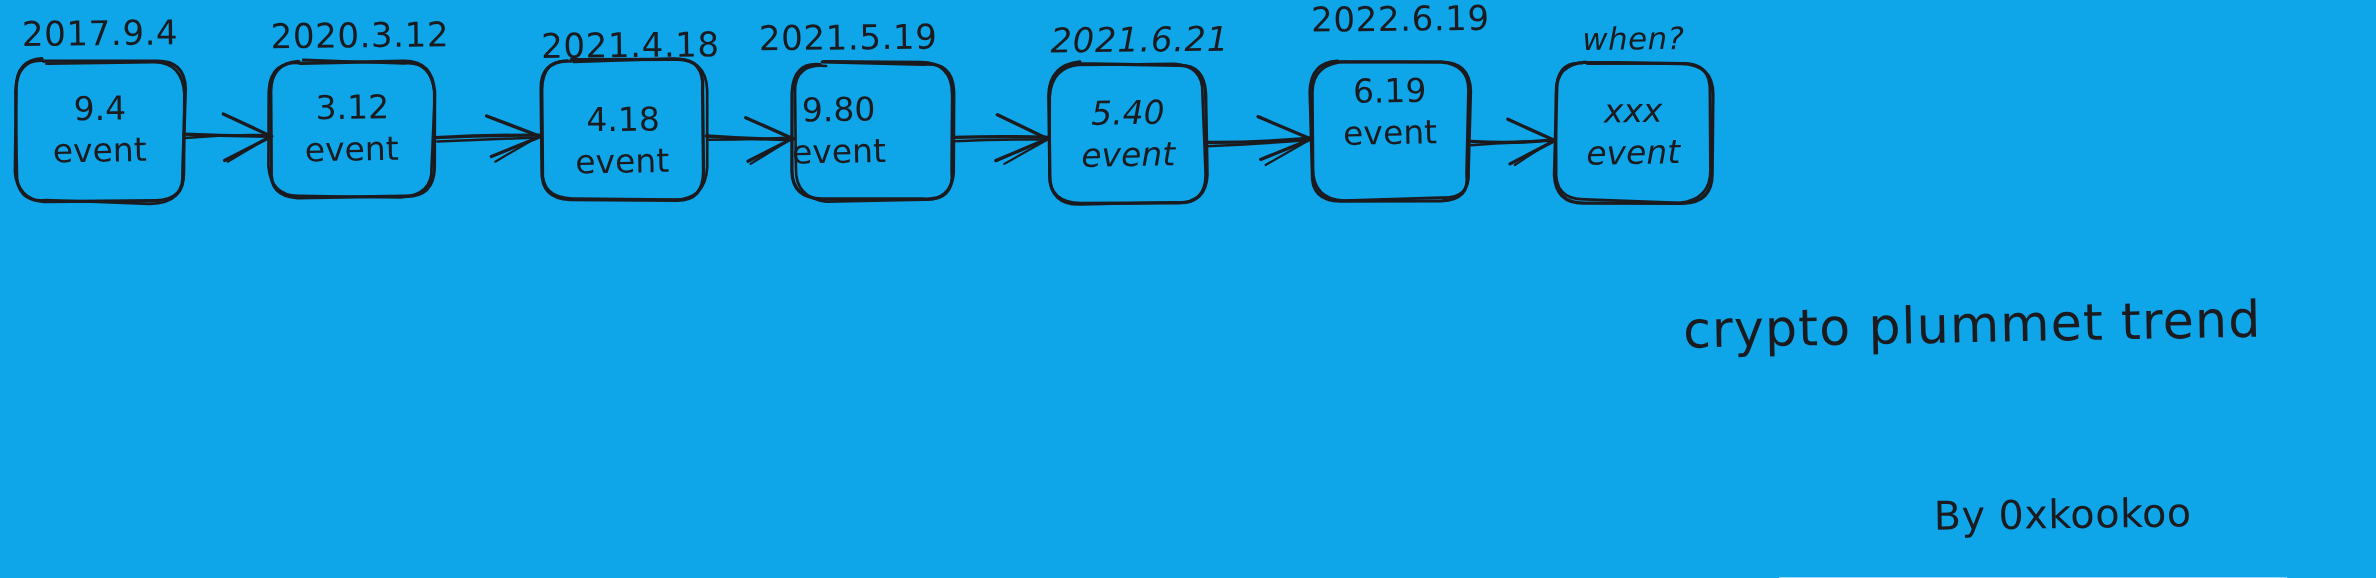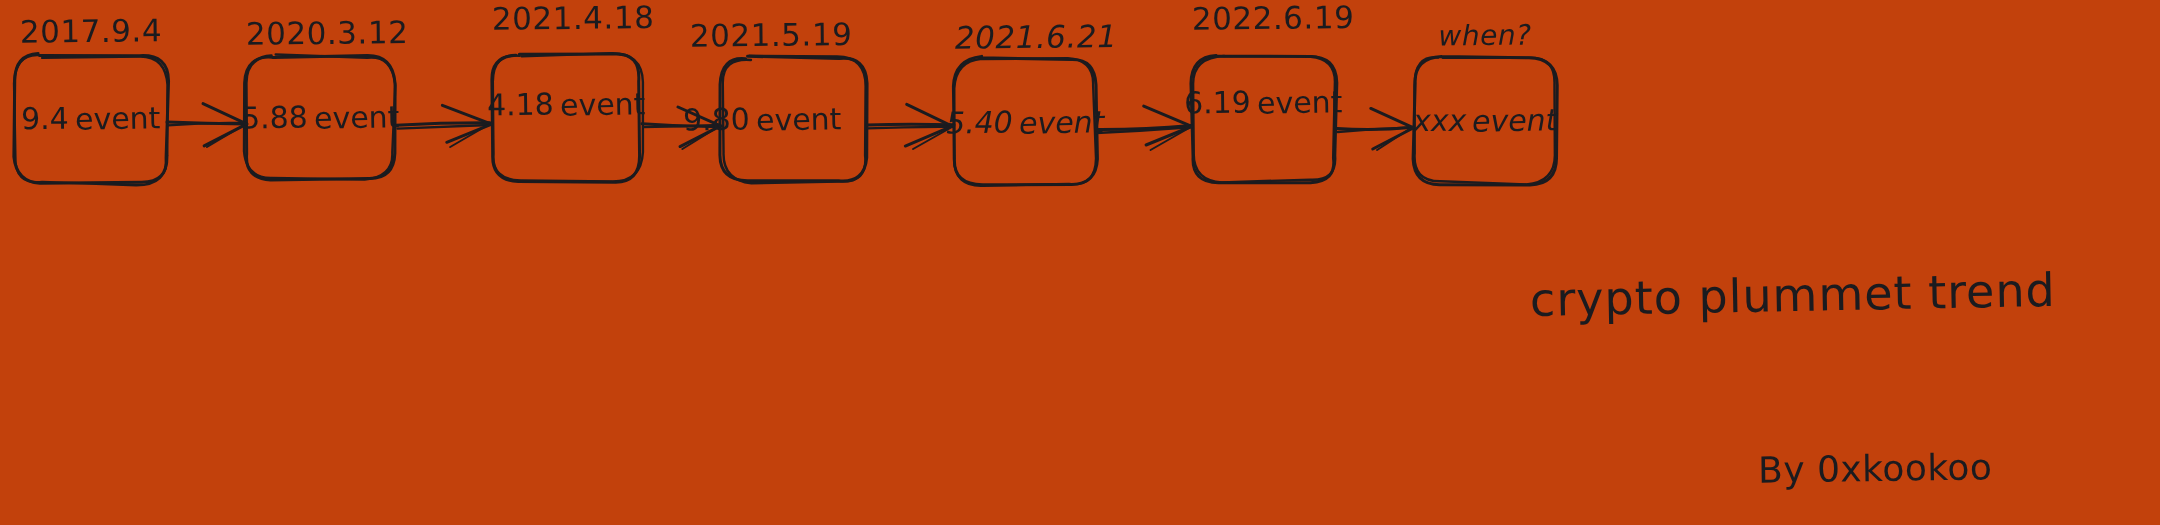--- a/index.html
+++ b/index.html
@@ -8,21 +8,21 @@
     padding: 0;
     background: #ffffff;
   }
   body {
     font-family: "DejaVu Sans", sans-serif;
   }
   #canvas {
     position: relative;
     width: 2160px;
     height: 525px;
-    background: #c2410c;
+    background: #0ea5e9;
     overflow: hidden;
   }
   #sketch-layer {
     position: absolute;
     left: 0;
     top: 0;
     width: 2160px;
     height: 525px;
     pointer-events: none;
   }
@@ -43,21 +43,21 @@
     font-weight: 400;
     transform: rotate(-0.6deg);
   }
   .node-body {
     position: absolute;
     left: 0;
     top: 0;
     width: 100%;
     height: 100%;
     display: flex;
-    flex-direction: row;
+    flex-direction: column;
     align-items: center;
     justify-content: center;
     gap: 6px;
   }
   .node-line {
     font-family: "DejaVu Sans", sans-serif;
     font-size: 30px;
     line-height: 1.06;
     color: #1b1b1f;
     white-space: nowrap;
@@ -139,26 +139,26 @@
     <div class="node-label" style="top:-42px;">2017.9.4</div>
     <div class="node-body">
       <div class="node-line">9.4</div>
       <div class="node-line line-2">event</div>
     </div>
   </div>
 
   <div class="node" style="left:246px; top:56px; width:148px; height:123px;">
     <div class="node-label" style="top:-41px;">2020.3.12</div>
     <div class="node-body">
-      <div class="node-line">5.88</div>
-      <div class="node-line line-2">event</div>
-    </div>
-  </div>
-
-  <div class="node" style="left:492px; top:42px; width:148px; height:126px;">
+      <div class="node-line">3.12</div>
+      <div class="node-line line-2">event</div>
+    </div>
+  </div>
+
+  <div class="node" style="left:492px; top:66px; width:148px; height:126px;">
     <div class="node-label" style="top:-42px;">2021.4.18</div>
     <div class="node-body">
       <div class="node-line">4.18</div>
       <div class="node-line line-2">event</div>
     </div>
   </div>
 
   <div class="node" style="left:690px; top:57px; width:145px; height:125px;">
     <div class="node-label" style="top:-40px;">2021.5.19</div>
     <div class="node-body">

